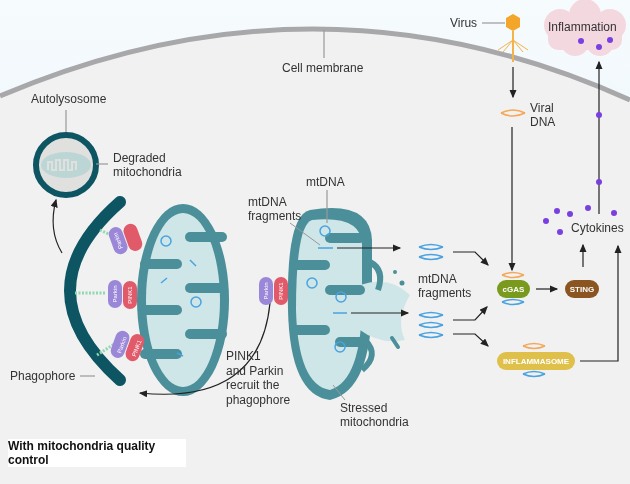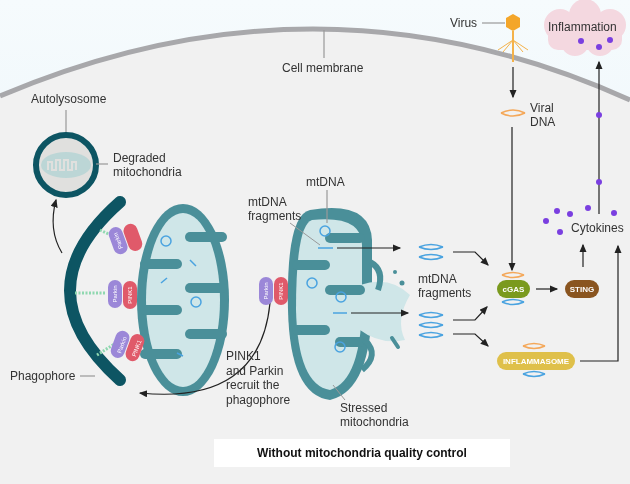--- a/index.html
+++ b/index.html
@@ -209,14 +209,14 @@
 
   <g>
     <path d="M523,346 Q534,341 545,346 M523,346 Q534,351 545,346" fill="none" stroke="#f4a85a" stroke-width="1.5"></path>
     <rect x="497" y="352" width="78" height="18" rx="9" fill="#dfc04a"></rect>
     <text x="536" y="364" class="pill" text-anchor="middle">INFLAMMASOME</text>
     <path d="M523,374 Q534,369 545,374 M523,374 Q534,379 545,374" fill="none" stroke="#4aa3e0" stroke-width="1.5"></path>
   </g>
   <path d="M580,361 L618,361 L618,246" fill="none" stroke="#222" stroke-width="1.2" marker-end="url(#ah)"></path>
 </svg>
 
-<div class="footer" style="left:214px; width:296px;">Without mitochondria quality control</div>
+<div class="footer" style="left:8px; width:178px;">With mitochondria quality control</div>
 </div>
 
 </body></html>

